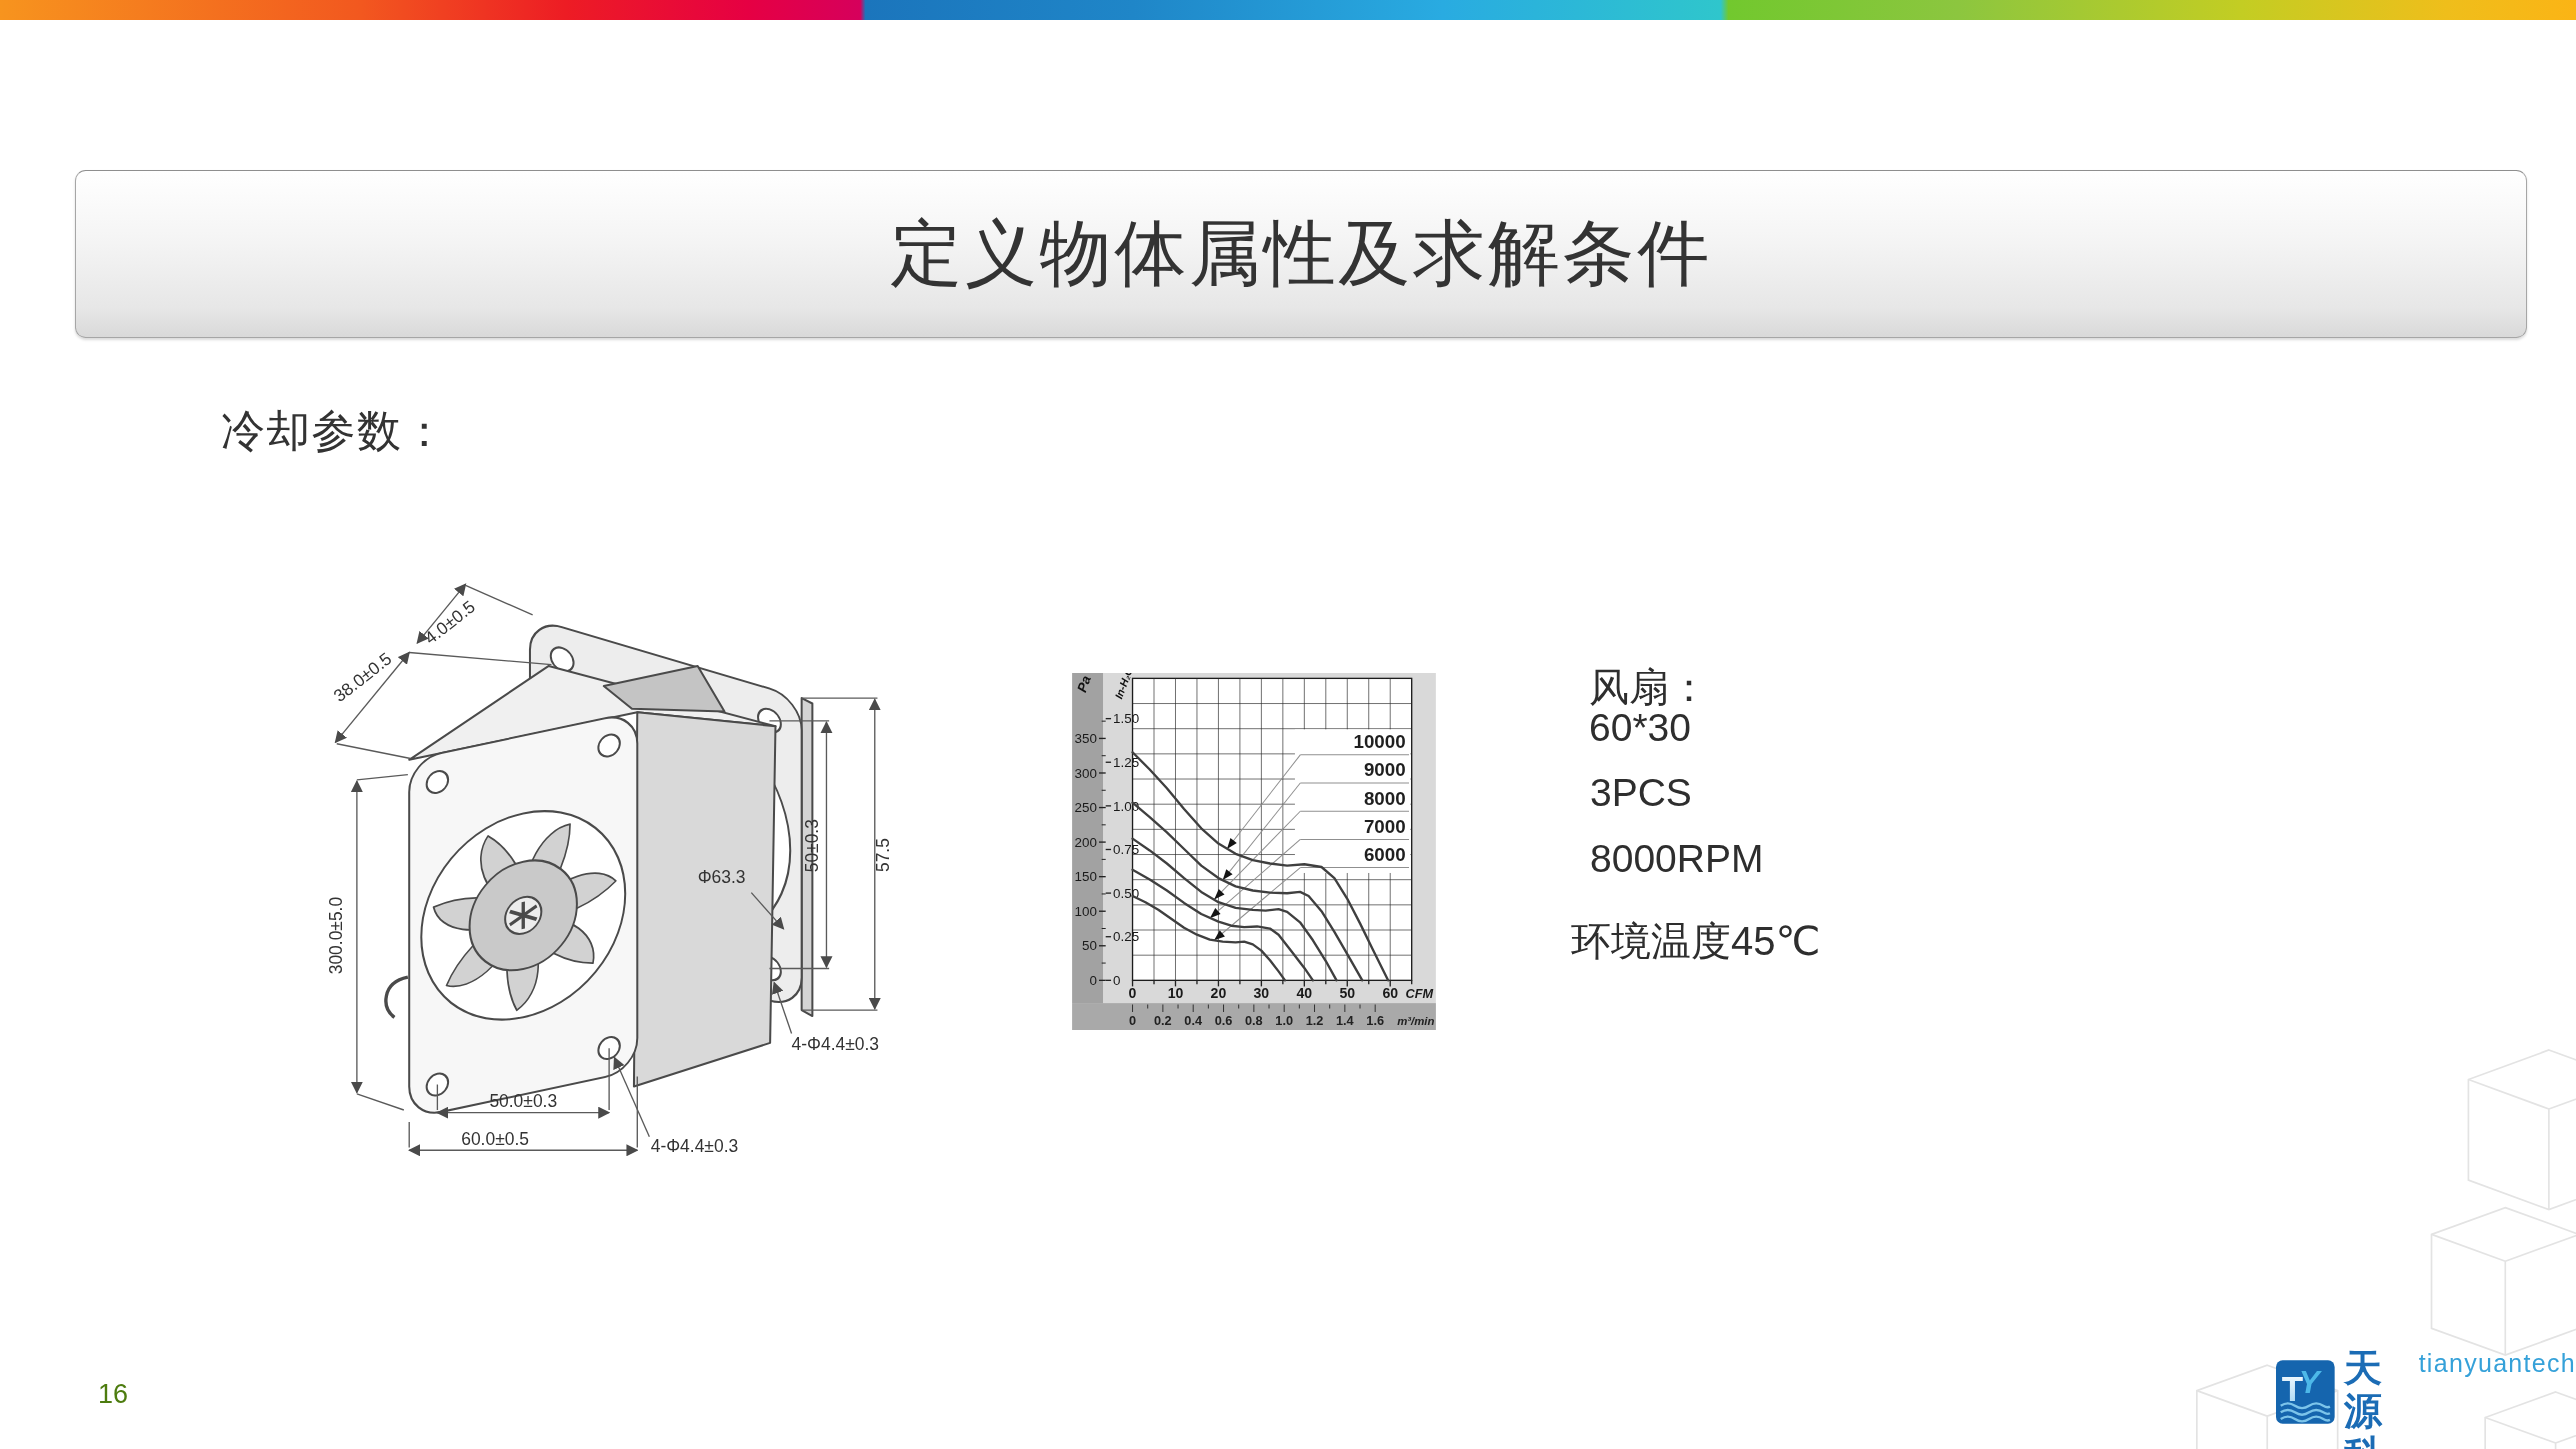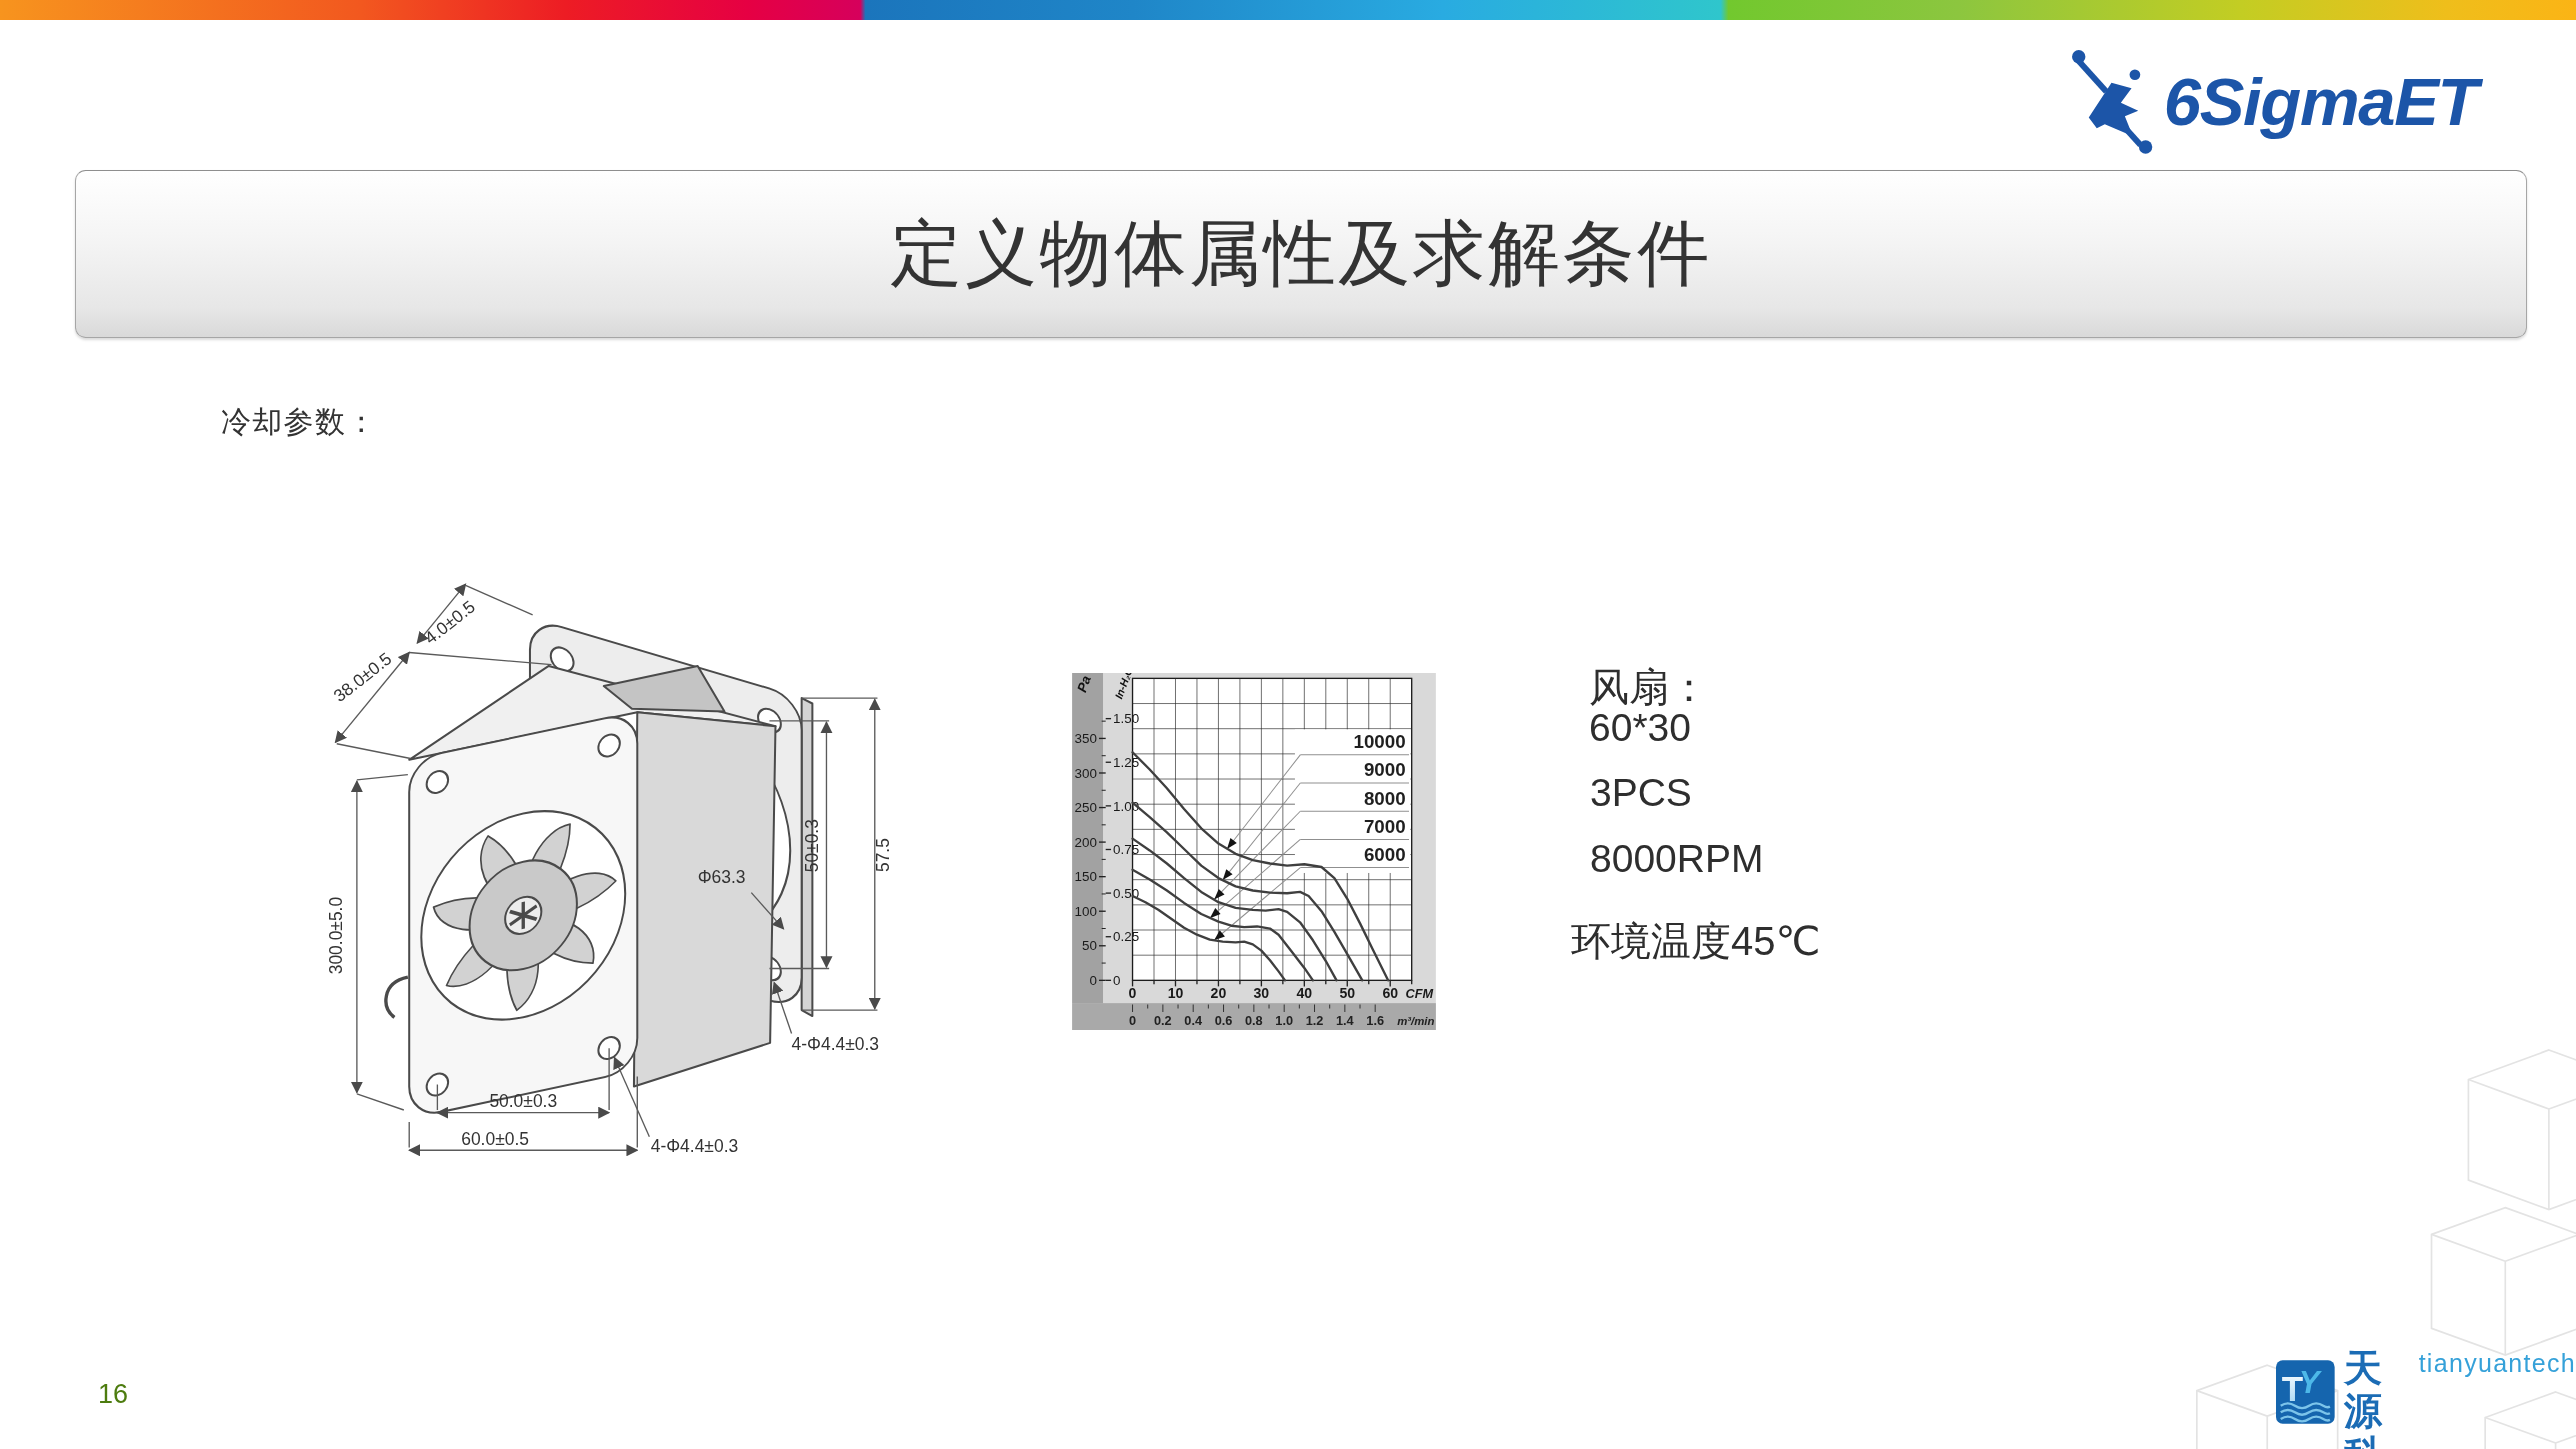--- a/index.html
+++ b/index.html
@@ -18,21 +18,21 @@
   .brand-text{font-size:67px;font-weight:bold;font-style:italic;color:#1c55a8;letter-spacing:-1.3px;margin-left:6.7px;}
 
   
   .title-banner{position:absolute;left:75px;top:170px;width:2450px;height:166px;
     border:1.3px solid #a6a6a6;border-top-color:#8f8f8f;border-radius:10.7px;
     background:linear-gradient(180deg,#ffffff 0%,#f5f5f5 40%,#e7e7e7 82%,#d9d9d9 100%);
     box-shadow:0 2px 2.7px rgba(0,0,0,0.15);
     display:flex;align-items:center;justify-content:center;}
   .title-banner h1{margin:0;font-size:72px;font-weight:normal;color:#333;letter-spacing:2.7px;}
 
-  .section-label{position:absolute;left:221px;top:402px;font-size:30px;color:#333;letter-spacing:1.3px;}
+  .section-label{position:absolute;left:221px;top:402px;font-size:44px;color:#333;letter-spacing:1.3px;}
 
   .fan-svg{position:absolute;left:322px;top:580px;width:644px;height:577px;}
   .chart-box{position:absolute;left:1072px;top:673px;width:364px;height:357px;}
   .chart-box svg{width:364px;height:357px;display:block;}
 
   
   .fan-info div{position:absolute;color:#2e2e2e;}
   .fi-head{left:1589px;top:636px;font-size:40px;margin-top:24px;}
   .fi-size{left:1589px;top:706px;font-size:39px;}
   .fi-qty{left:1590px;top:771px;font-size:39px;}
@@ -53,33 +53,20 @@
   svg text{font-family:"Liberation Sans","DejaVu Sans",sans-serif;}
   .dimtxt{fill:#333;font-size:26px;}
 </style>
 </head>
 <body>
 
 <div id="slide">
 
   <div class="topbar"></div>
 
-  <div class="brand">
-    <svg width="87" height="107" viewBox="0 0 130 160">
-      <g fill="#1c55a8">
-        <circle cx="13" cy="13" r="10"></circle>
-        <rect x="16" y="16" width="62" height="9" transform="rotate(48 16 16)"></rect>
-        <circle cx="97" cy="40" r="8"></circle>
-        <polygon points="28,104 62,52 92,60 76,82 102,94 82,102 94,132 52,114 40,120"></polygon>
-        <rect x="78" y="108" width="46" height="9" transform="rotate(48 78 108)"></rect>
-        <circle cx="113" cy="148" r="10"></circle>
-      </g>
-    </svg>
-    <span class="brand-text">6SigmaET</span>
-  </div>
 
   <div class="title-banner">
     <h1>定义物体属性及求解条件</h1>
   </div>
 
   <div class="section-label">冷却参数：</div>
 
   <svg class="fan-svg" viewBox="0 0 960 860">
     <defs>
       <marker id="arr" viewBox="0 0 10 10" refX="9" refY="5" markerWidth="9" markerHeight="9" orient="auto-start-reverse">

